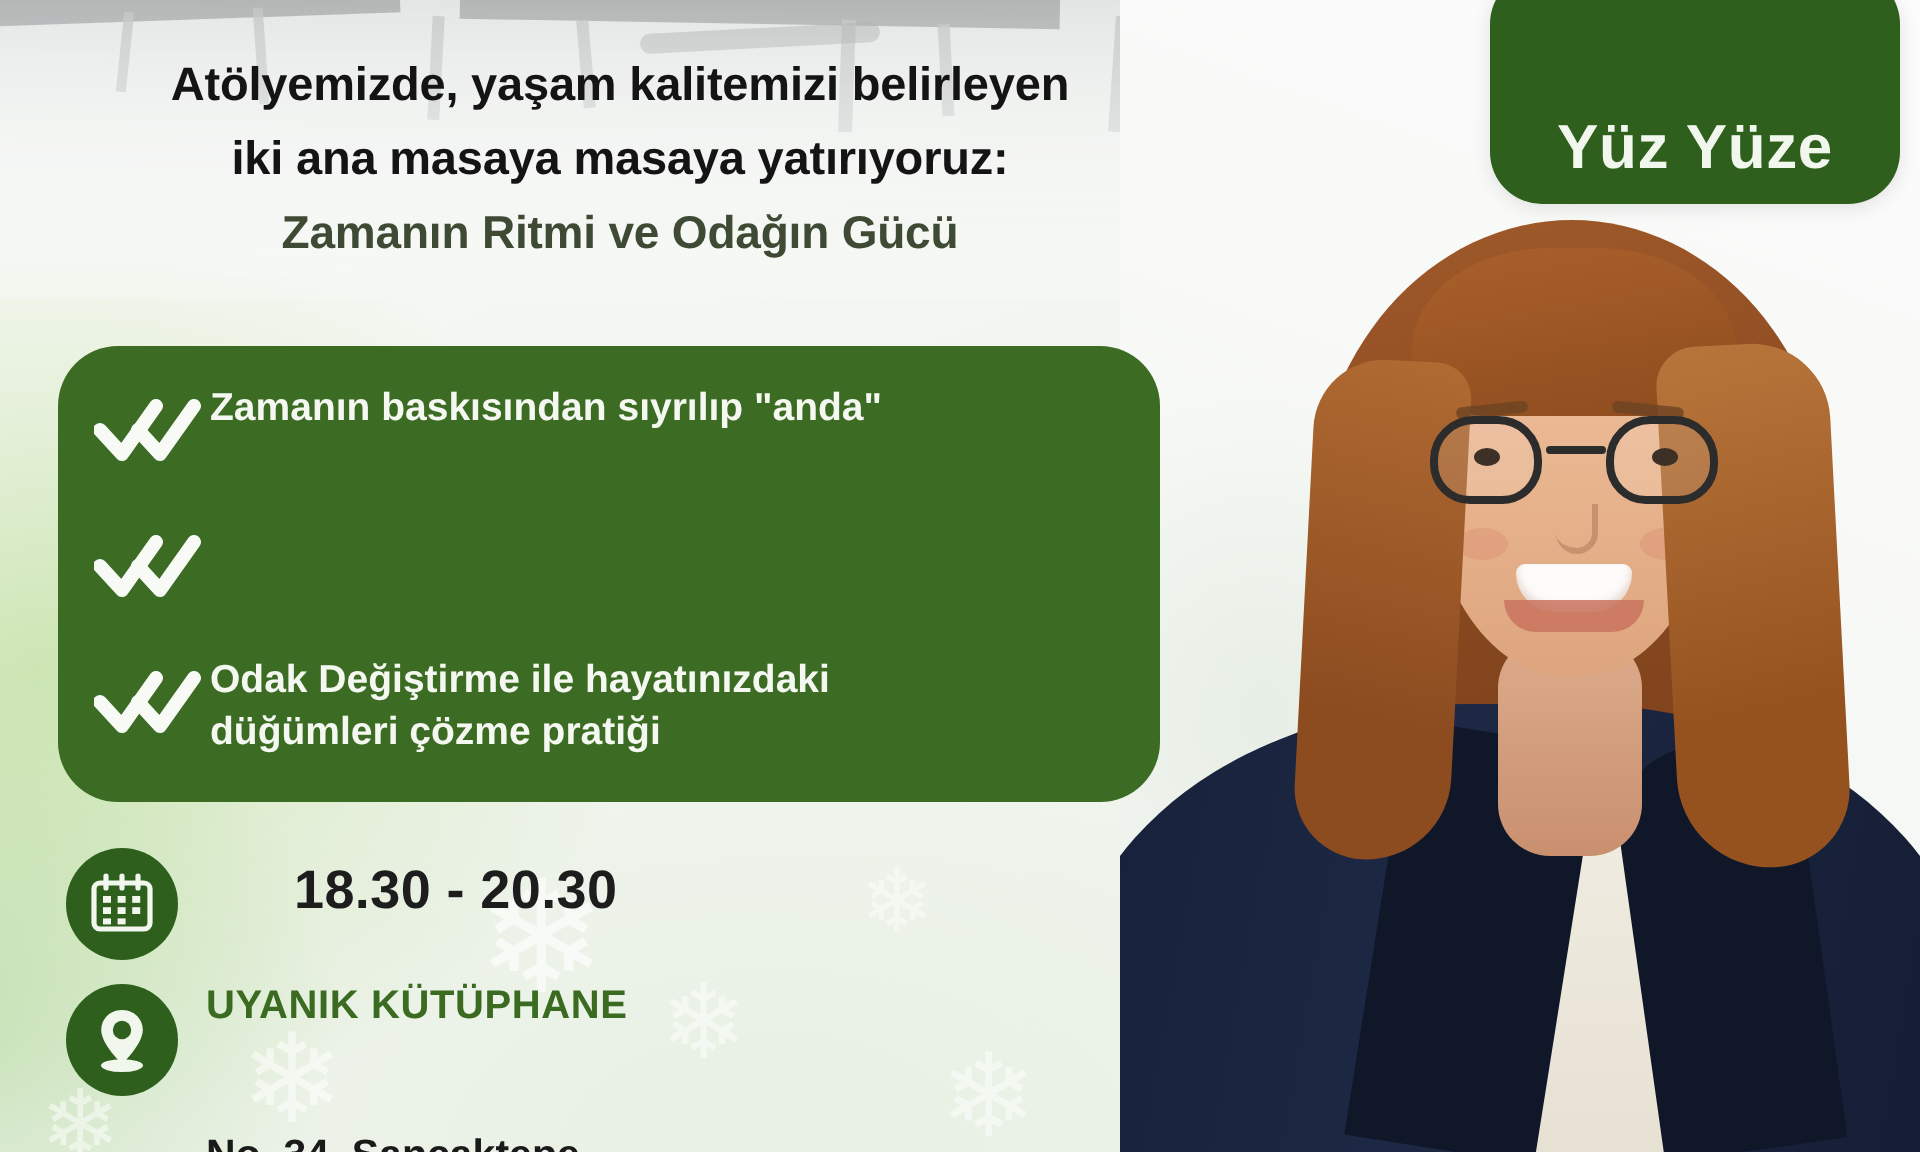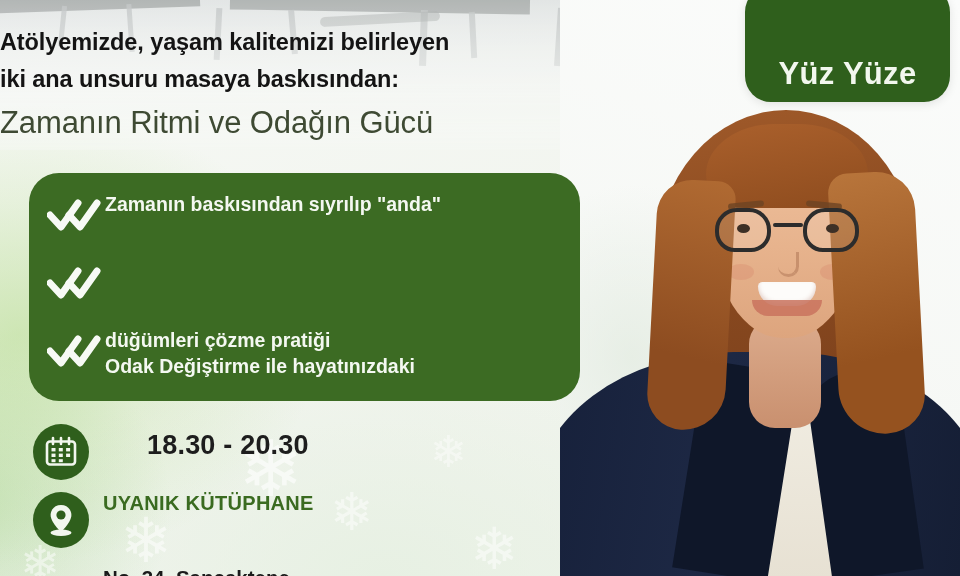--- a/index.html
+++ b/index.html
@@ -92,34 +92,34 @@
     line-height: 1.12;
     text-align: right;
     white-space: nowrap;
   }
 
   
   .headline {
     position: absolute;
     left: 0; top: 24px;
     width: 620px;
-    text-align: left;
+    text-align: center;
   }
   .headline .l1, .headline .l2 {
     color: #141414;
     font-weight: bold;
     font-size: 23.5px;
     letter-spacing: -0.1px;
     line-height: 1.58;
     white-space: nowrap;
   }
   .headline .l3 {
     color: #3e4a33;
-    font-weight: normal;
-    font-size: 31px;
+    font-weight: bold;
+    font-size: 23px;
     letter-spacing: -0.1px;
     line-height: 1.62;
     white-space: nowrap;
   }
 
   
   .card {
     position: absolute;
     left: 29px; top: 173px;
     width: 551px; height: 228px;
@@ -431,21 +431,21 @@
     <div class="sp-smile"></div>
     <div class="sp-lip-bottom"></div>
   </div>
 
   <div class="badge">
     <span>Yüz Yüze</span>
   </div>
 
   <div class="headline">
     <div class="l1">Atölyemizde, yaşam kalitemizi belirleyen</div>
-    <div class="l2">iki ana unsuru masaya baskısından:</div>
+    <div class="l2">iki ana masaya masaya yatırıyoruz:</div>
     <div class="l3">Zamanın Ritmi ve Odağın Gücü</div>
   </div>
 
   <div class="card">
 
     <div class="bullet">
       <div class="checks">
         <svg width="54" height="34" viewBox="0 0 54 34" aria-hidden="true">
           <path d="M3 16 L14 28 L31 4" fill="none" stroke="#f7faf5" stroke-width="7" stroke-linecap="round" stroke-linejoin="round"></path>
           <path d="M22 16 L33 28 L50 4" fill="none" stroke="#f7faf5" stroke-width="7" stroke-linecap="round" stroke-linejoin="round"></path>
@@ -466,22 +466,22 @@
     </div>
 
     <div class="bullet">
       <div class="checks">
         <svg width="54" height="34" viewBox="0 0 54 34" aria-hidden="true">
           <path d="M3 16 L14 28 L31 4" fill="none" stroke="#f7faf5" stroke-width="7" stroke-linecap="round" stroke-linejoin="round"></path>
           <path d="M22 16 L33 28 L50 4" fill="none" stroke="#f7faf5" stroke-width="7" stroke-linecap="round" stroke-linejoin="round"></path>
         </svg>
       </div>
       <div class="btext">
+        <div>Odak Değiştirme ile hayatınızdaki</div>
         <div>düğümleri çözme pratiği</div>
-        <div>Odak Değiştirme ile hayatınızdaki</div>
       </div>
     </div>
 
   </div>
 
   <div class="info">
 
     <div class="info-row">
       <div class="icon-circle">
         <svg width="34" height="34" viewBox="0 0 34 34" aria-hidden="true">

